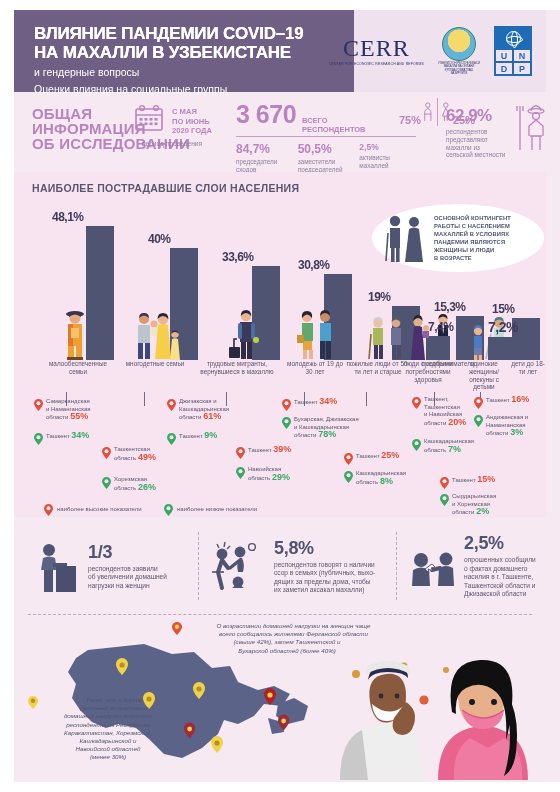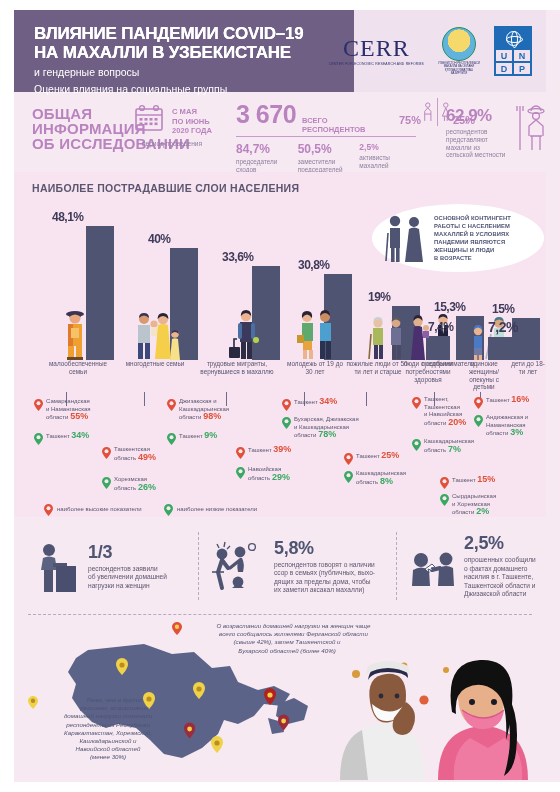--- a/index.html
+++ b/index.html
@@ -587,21 +587,21 @@
 
       <div class="pin-item" style="left:153px; top:4px; width:92px;">
         <svg class="pin-ico" width="9" height="12" viewBox="0 0 9 12">
           <path d="M4.5 0 C7 0 9 2 9 4.3 C9 7.4 4.5 12 4.5 12 C4.5 12 0 7.4 0 4.3 C0 2 2 0 4.5 0 Z" fill="#e0503a"></path>
           <circle cx="4.5" cy="4.3" r="2" fill="#f7e9f1"></circle>
         </svg>
         <div class="pin-txt">
           <span>Джизакская и</span><br>
           <span>Кашкадарьинская</span><br>
           <span>области</span>
-          <span class="pin-pct pct-hi">98%</span>
+          <span class="pin-pct pct-hi">61%</span>
         </div>
       </div>
       <div class="pin-item" style="left:153px; top:38px; width:92px;">
         <svg class="pin-ico" width="9" height="12" viewBox="0 0 9 12">
           <path d="M4.5 0 C7 0 9 2 9 4.3 C9 7.4 4.5 12 4.5 12 C4.5 12 0 7.4 0 4.3 C0 2 2 0 4.5 0 Z" fill="#3aa863"></path>
           <circle cx="4.5" cy="4.3" r="2" fill="#f7e9f1"></circle>
         </svg>
         <div class="pin-txt">
           <span>Ташкент</span>
           <span class="pin-pct pct-lo">9%</span>

